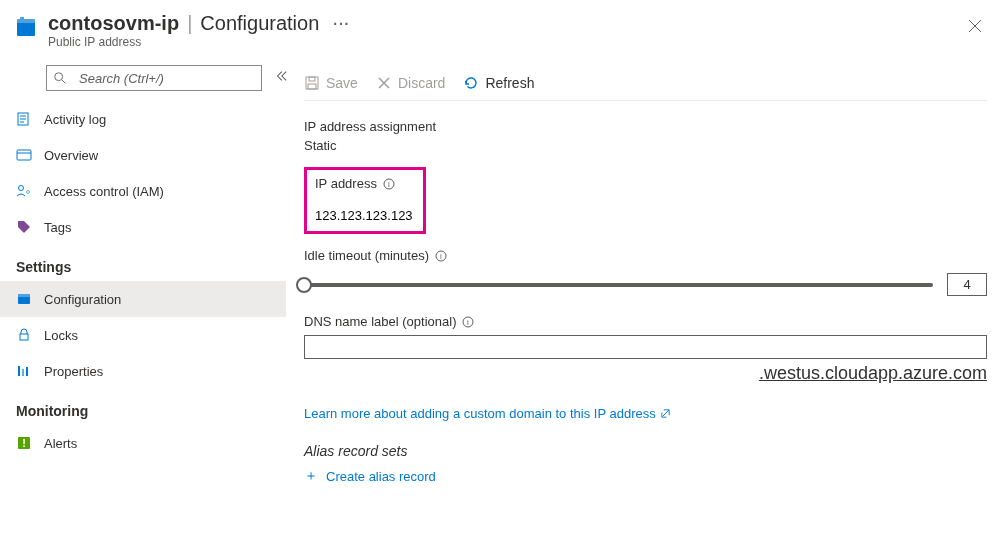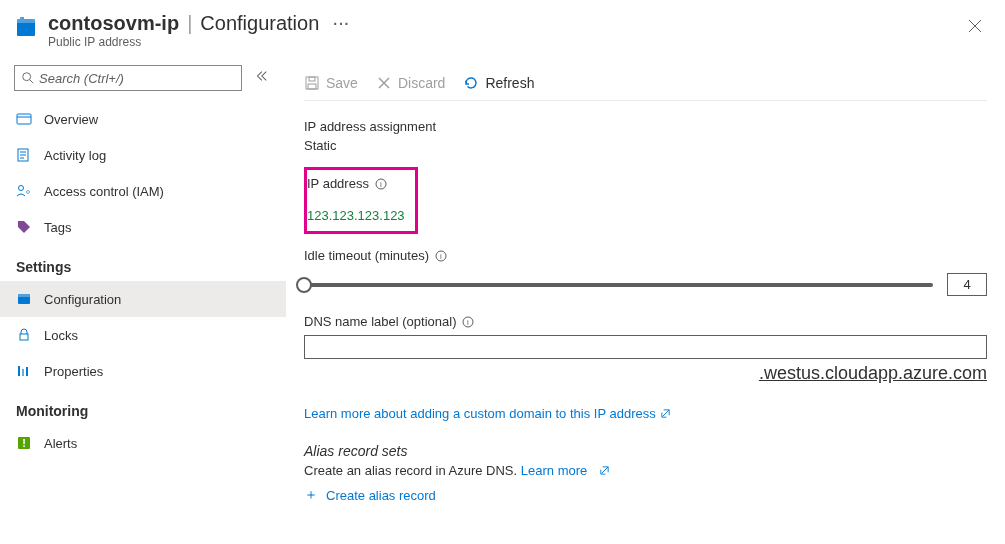--- a/index.html
+++ b/index.html
@@ -61,21 +61,22 @@
     padding: 0 14px 10px 14px;
     gap: 12px;
   }
   .search-box {
     flex: 1 1 auto;
     display: flex;
     align-items: center;
     border: 1px solid #8a8886;
     height: 26px;
     padding: 0 6px;
-    gap: 4px;
+    gap: 12px;
+    margin-left: 32px;
   }
   .search-box input {
     border: none;
     outline: none;
     font-size: 13px;
     flex: 1;
     font-family: inherit;
   }
   .search-box input::placeholder { color: #605e5c; font-style: italic; }
   .collapse-btn {
@@ -136,25 +137,25 @@
     font-size: 13px;
     color: #323130;
     margin-top: 4px;
   }
   .info-icon {
     width: 12px; height: 12px;
     display: inline-flex;
   }
   .highlight-box {
     border: 3px solid #e3008c;
-    padding: 6px 10px 8px 0;
+    padding: 6px 10px 8px 8px;
     display: inline-block;
     margin-bottom: 14px;
   }
-  .highlight-box .form-value { color: #15803d; margin-top: 17px; }
+  .highlight-box .form-value { color: #000000; margin-top: 17px; }
   .slider-row {
     display: flex;
     align-items: center;
     gap: 14px;
     margin-top: 10px;
   }
   .slider-track {
     flex: 1 1 auto;
     height: 4px;
     background: #605e5c;
@@ -247,36 +248,36 @@
       <span class="collapse-btn">
         <svg viewBox="0 0 16 16" width="14" height="14">
             <path d="M9 3 L4 8 L9 13 M14 3 L9 8 L14 13" stroke="#605e5c" fill="none" stroke-width="1.2"></path>
           </svg>
       </span>
     </div>
 
     <div class="nav-item">
       <span class="icon">
           <svg viewBox="0 0 16 16" width="16" height="16">
-            <rect x="1" y="3" width="14" height="10" rx="1" fill="none" stroke="#0078d4"></rect>
-            <line x1="1" y1="6" x2="15" y2="6" stroke="#0078d4"></line>
-          </svg>
-        </span>
-      <span>Overview</span>
-    </div>
-    <div class="nav-item">
-      <span class="icon">
-          <svg viewBox="0 0 16 16" width="16" height="16">
             <rect x="2" y="2" width="10" height="12" fill="none" stroke="#0078d4"></rect>
             <line x1="4" y1="5" x2="10" y2="5" stroke="#0078d4"></line>
             <line x1="4" y1="8" x2="10" y2="8" stroke="#0078d4"></line>
             <line x1="4" y1="11" x2="8" y2="11" stroke="#0078d4"></line>
           </svg>
         </span>
       <span>Activity log</span>
+    </div>
+    <div class="nav-item">
+      <span class="icon">
+          <svg viewBox="0 0 16 16" width="16" height="16">
+            <rect x="1" y="3" width="14" height="10" rx="1" fill="none" stroke="#0078d4"></rect>
+            <line x1="1" y1="6" x2="15" y2="6" stroke="#0078d4"></line>
+          </svg>
+        </span>
+      <span>Overview</span>
     </div>
     <div class="nav-item">
       <span class="icon">
           <svg viewBox="0 0 16 16" width="16" height="16">
             <circle cx="5" cy="5" r="2.5" fill="none" stroke="#0078d4"></circle>
             <path d="M1 13 Q5 9 9 13" fill="none" stroke="#0078d4"></path>
             <circle cx="12" cy="9" r="1.5" fill="none" stroke="#59b4d9"></circle>
           </svg>
         </span>
       <span>Access control (IAM)</span>
@@ -418,26 +419,20 @@
         <span>Learn more about adding a custom domain to this IP address</span>
         <svg viewBox="0 0 12 12" width="11" height="11">
             <path d="M4 2 H10 V8 M10 2 L3 9" stroke="#0078d4" fill="none"></path>
             <path d="M2 5 V10 H7" stroke="#0078d4" fill="none"></path>
           </svg>
       </span>
     </div>
 
     <div class="section-gap">
       <div class="form-label" style="font-size:14px;font-style:italic;">Alias record sets</div>
-      <div class="alias-desc">
-        <span>Create an alias record in Azure DNS. </span><span class="link"><span>Learn more</span>&nbsp;<svg viewBox="0 0 12 12" width="11" height="11">
-              <path d="M4 2 H10 V8 M10 2 L3 9" stroke="#0078d4" fill="none"></path>
-              <path d="M2 5 V10 H7" stroke="#0078d4" fill="none"></path>
-            </svg></span>
-      </div>
       <div style="margin-top:8px;">
         <span class="link">
             <span class="plus">＋</span>
             <span>Create alias record</span>
           </span>
       </div>
     </div>
   </div>
 </div>
 

